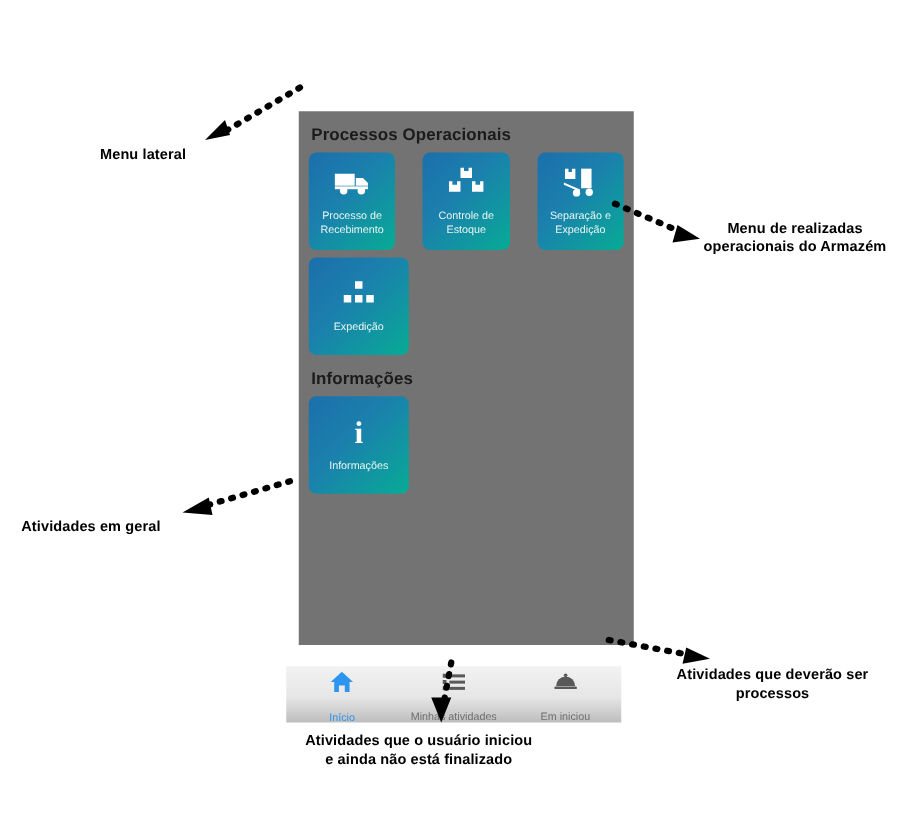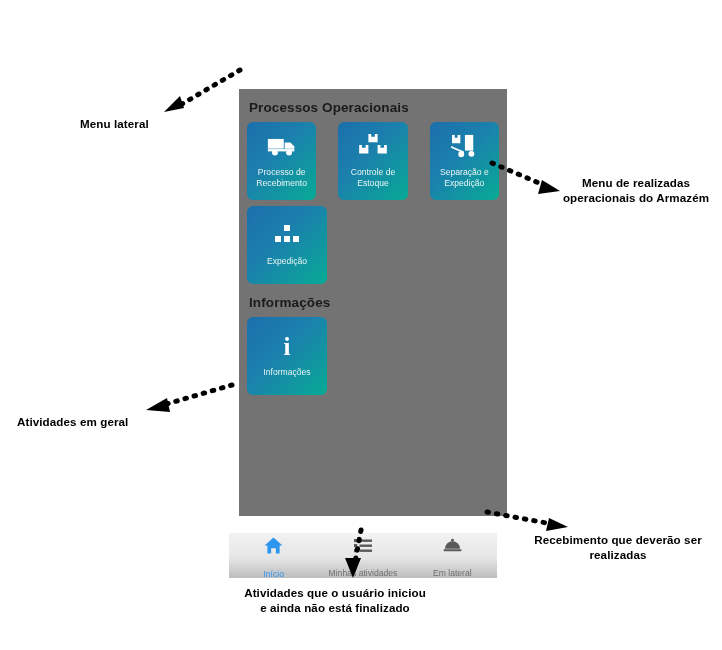--- a/index.html
+++ b/index.html
@@ -289,21 +289,21 @@
     </div>
 
     <div class="navitem">
       <span class="navicon">
         <svg width="19" height="15" viewBox="0 0 20 15">
           <circle cx="10" cy="2" r="1.5" fill="#595959"></circle>
           <path d="M2 11 A8 8 0 0 1 18 11 Z" fill="#595959"></path>
           <rect x="0.5" y="11.4" width="19" height="2.2" rx="1" fill="#595959"></rect>
         </svg>
       </span>
-      <span class="navlabel">Em lateral</span>
+      <span class="navlabel">Em iniciou</span>
     </div>
 
   </div>
 </div>
 
 <svg id="arrows">
 
   <g>
     <path d="M240 70 L182 104" stroke="#000" stroke-width="5" stroke-dasharray="1.5 8" stroke-linecap="round" fill="none"></path>
     <path d="M164 112 L184 108 L180 96 Z" fill="#000"></path>
@@ -326,14 +326,14 @@
 
   <g>
     <path d="M361 530 L355 562" stroke="#000" stroke-width="5" stroke-dasharray="1.5 8" stroke-linecap="round" fill="none"></path>
     <path d="M353 578 L345 558 L361 558 Z" fill="#000"></path>
   </g>
 </svg>
 
 <div class="anno" id="anno-menu-lateral">Menu lateral</div>
 <div class="anno" id="anno-processos">Menu de realizadas operacionais do Armazém</div>
 <div class="anno" id="anno-consultas">Atividades em geral</div>
-<div class="anno" id="anno-realizadas">Recebimento que deverão ser realizadas</div>
+<div class="anno" id="anno-realizadas">Atividades que deverão ser processos</div>
 <div class="anno" id="anno-iniciou">Atividades que o usuário iniciou e ainda não está finalizado</div>
 
 </body></html>

